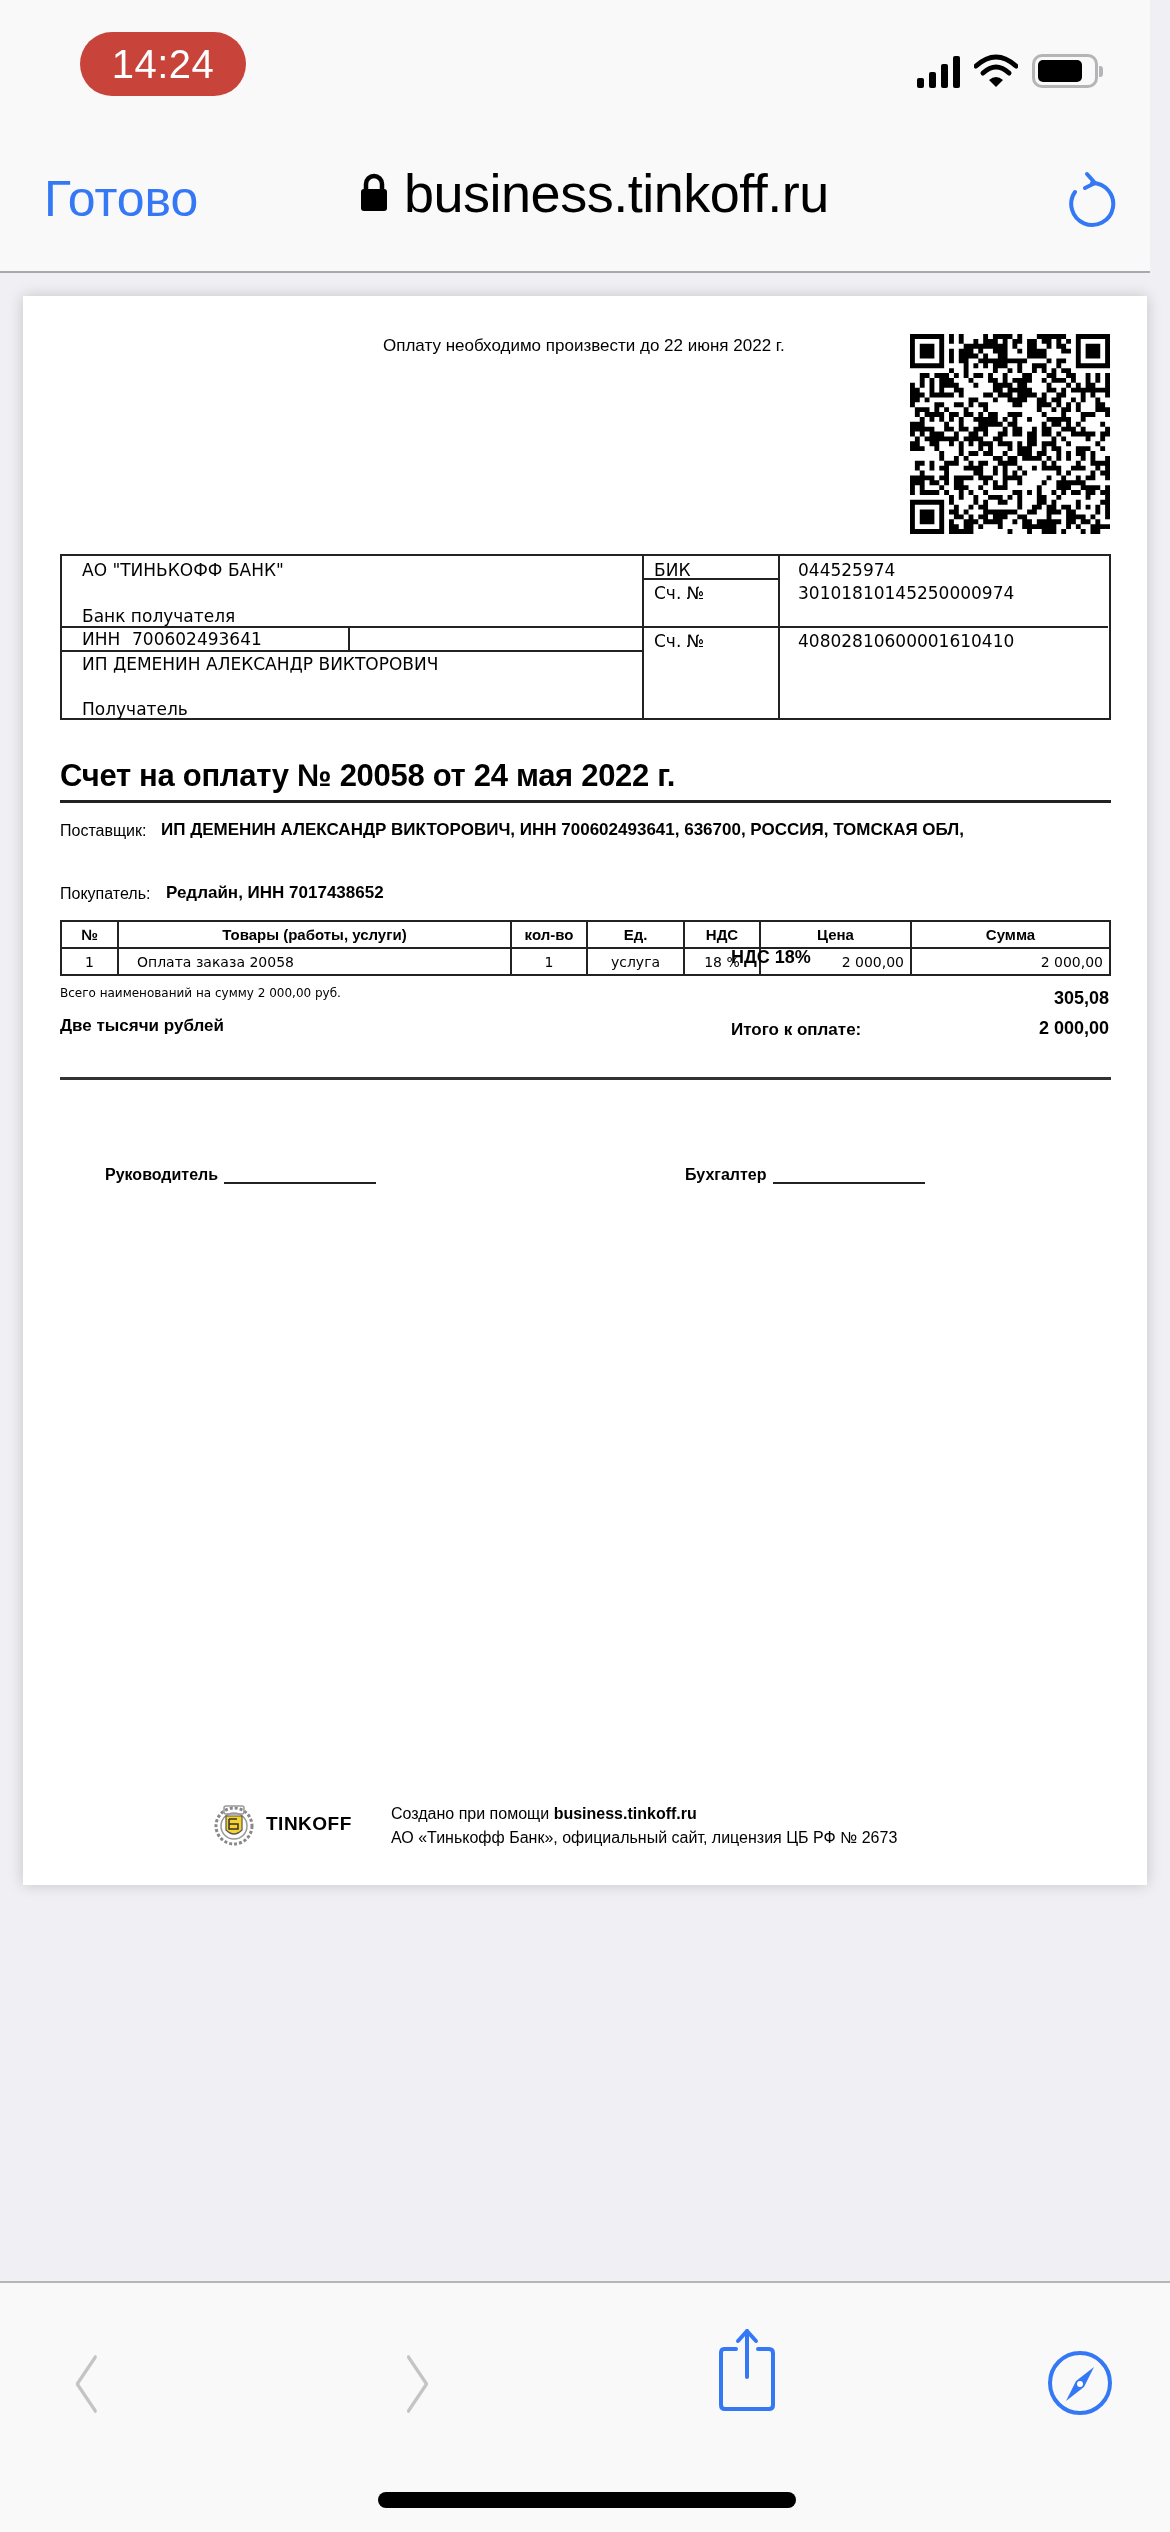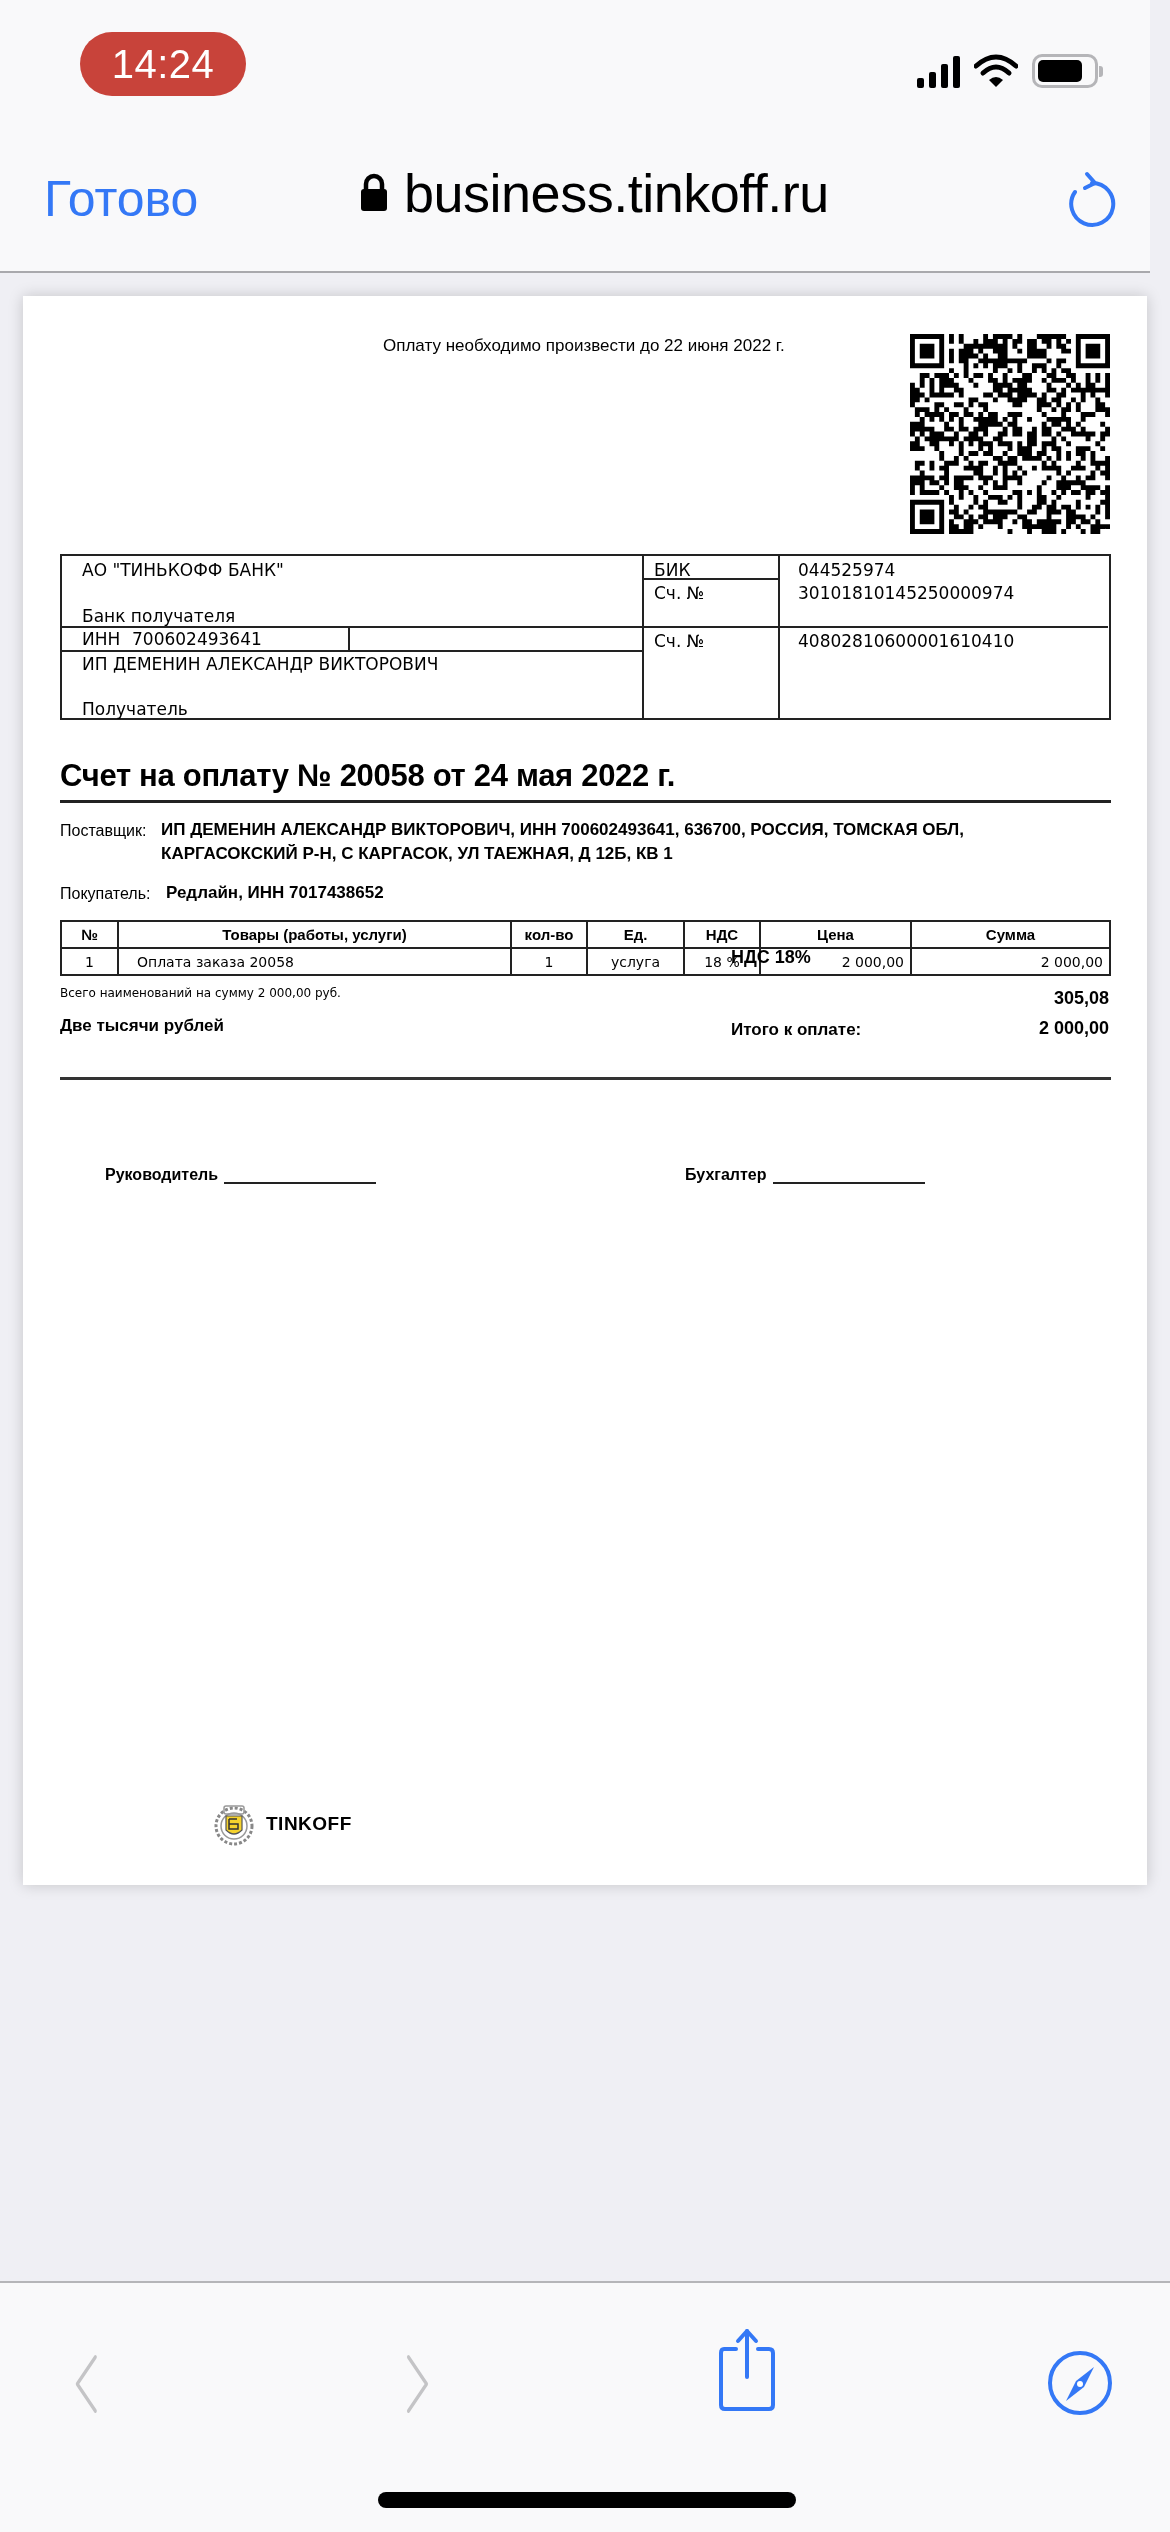--- a/index.html
+++ b/index.html
@@ -115,21 +115,20 @@
     <div class="cell" style="left:736px; top:27px;">30101810145250000974</div>
     <div class="cell" style="left:736px; top:75px;">40802810600001610410</div>
   </div>
 
   <div class="doc invoice-title">Счет на оплату № 20058 от 24 мая 2022 г.</div>
   <div class="title-rule"></div>
 
   <div class="doc party-label" style="left:37px; top:526px;">Поставщик:</div>
   <div class="doc party-value" style="left:138px; top:522px;">
     <div>ИП ДЕМЕНИН АЛЕКСАНДР ВИКТОРОВИЧ, ИНН 700602493641, 636700, РОССИЯ, ТОМСКАЯ ОБЛ,</div>
-    <div>КАРГАСОКСКИЙ Р-Н, С КАРГАСОК, УЛ ТАЕЖНАЯ, Д 12Б, КВ 1</div>
   </div>
 
   <div class="doc party-label" style="left:37px; top:589px;">Покупатель:</div>
   <div class="doc party-value" style="left:143px; top:585px;">Редлайн, ИНН 7017438652</div>
 
   <table class="doc items">
     <thead>
       <tr>
         <th style="width:57px">№</th>
         <th style="width:393px">Товары (работы, услуги)</th>
@@ -173,20 +172,24 @@
   <div class="doc" style="left:187px; top:1506px; display:flex; align-items:center; gap:8px;">
     <svg width="48" height="44" viewBox="0 0 48 44">
       <circle cx="24" cy="24" r="18" fill="none" stroke="#888" stroke-width="3" stroke-dasharray="3 2"></circle>
       <circle cx="24" cy="24" r="13" fill="#fff" stroke="#999" stroke-width="1.5"></circle>
       <rect x="14" y="4" width="20" height="8" rx="2" fill="none" stroke="#999" stroke-width="1.5"></rect>
       <path d="M16 14 H32 V28 Q24 36 16 28 Z" fill="#f6d32d" stroke="#555" stroke-width="1.2"></path>
       <path d="M19 17 H27 M19 17 V27 H28 V22 H19" stroke="#333" stroke-width="1.5" fill="none"></path>
     </svg>
     <span style="font-family:'Liberation Sans',sans-serif; font-weight:bold; font-size:19px; letter-spacing:0.5px;">TINKOFF</span>
   </div>
+  <div class="doc" style="left:368px; top:1506px; font-size:16px; font-family:'Liberation Sans',sans-serif; line-height:24px;">
+    <div><span>Создано при помощи </span><b>business.tinkoff.ru</b></div>
+    <div>АО «Тинькофф Банк», официальный сайт, лицензия ЦБ РФ № 2673</div>
+  </div>
 </div>
 
 <div class="bottombar">
   <svg class="tb-btn" style="left:66px; top:70px;" width="40" height="62" viewBox="0 0 40 62">
     <path d="M34 4 L8 31 L34 58" stroke="#c4c4c6" stroke-width="4" fill="none" stroke-linecap="round" stroke-linejoin="round" transform="scale(0.7,1) translate(8,0)"></path>
   </svg>
   <svg class="tb-btn" style="left:400px; top:70px;" width="40" height="62" viewBox="0 0 40 62">
     <path d="M6 4 L32 31 L6 58" stroke="#c4c4c6" stroke-width="4" fill="none" stroke-linecap="round" stroke-linejoin="round" transform="scale(0.7,1) translate(6,0)"></path>
   </svg>
   <svg class="tb-btn" style="left:716px; top:44px;" width="62" height="86" viewBox="0 0 62 86">

